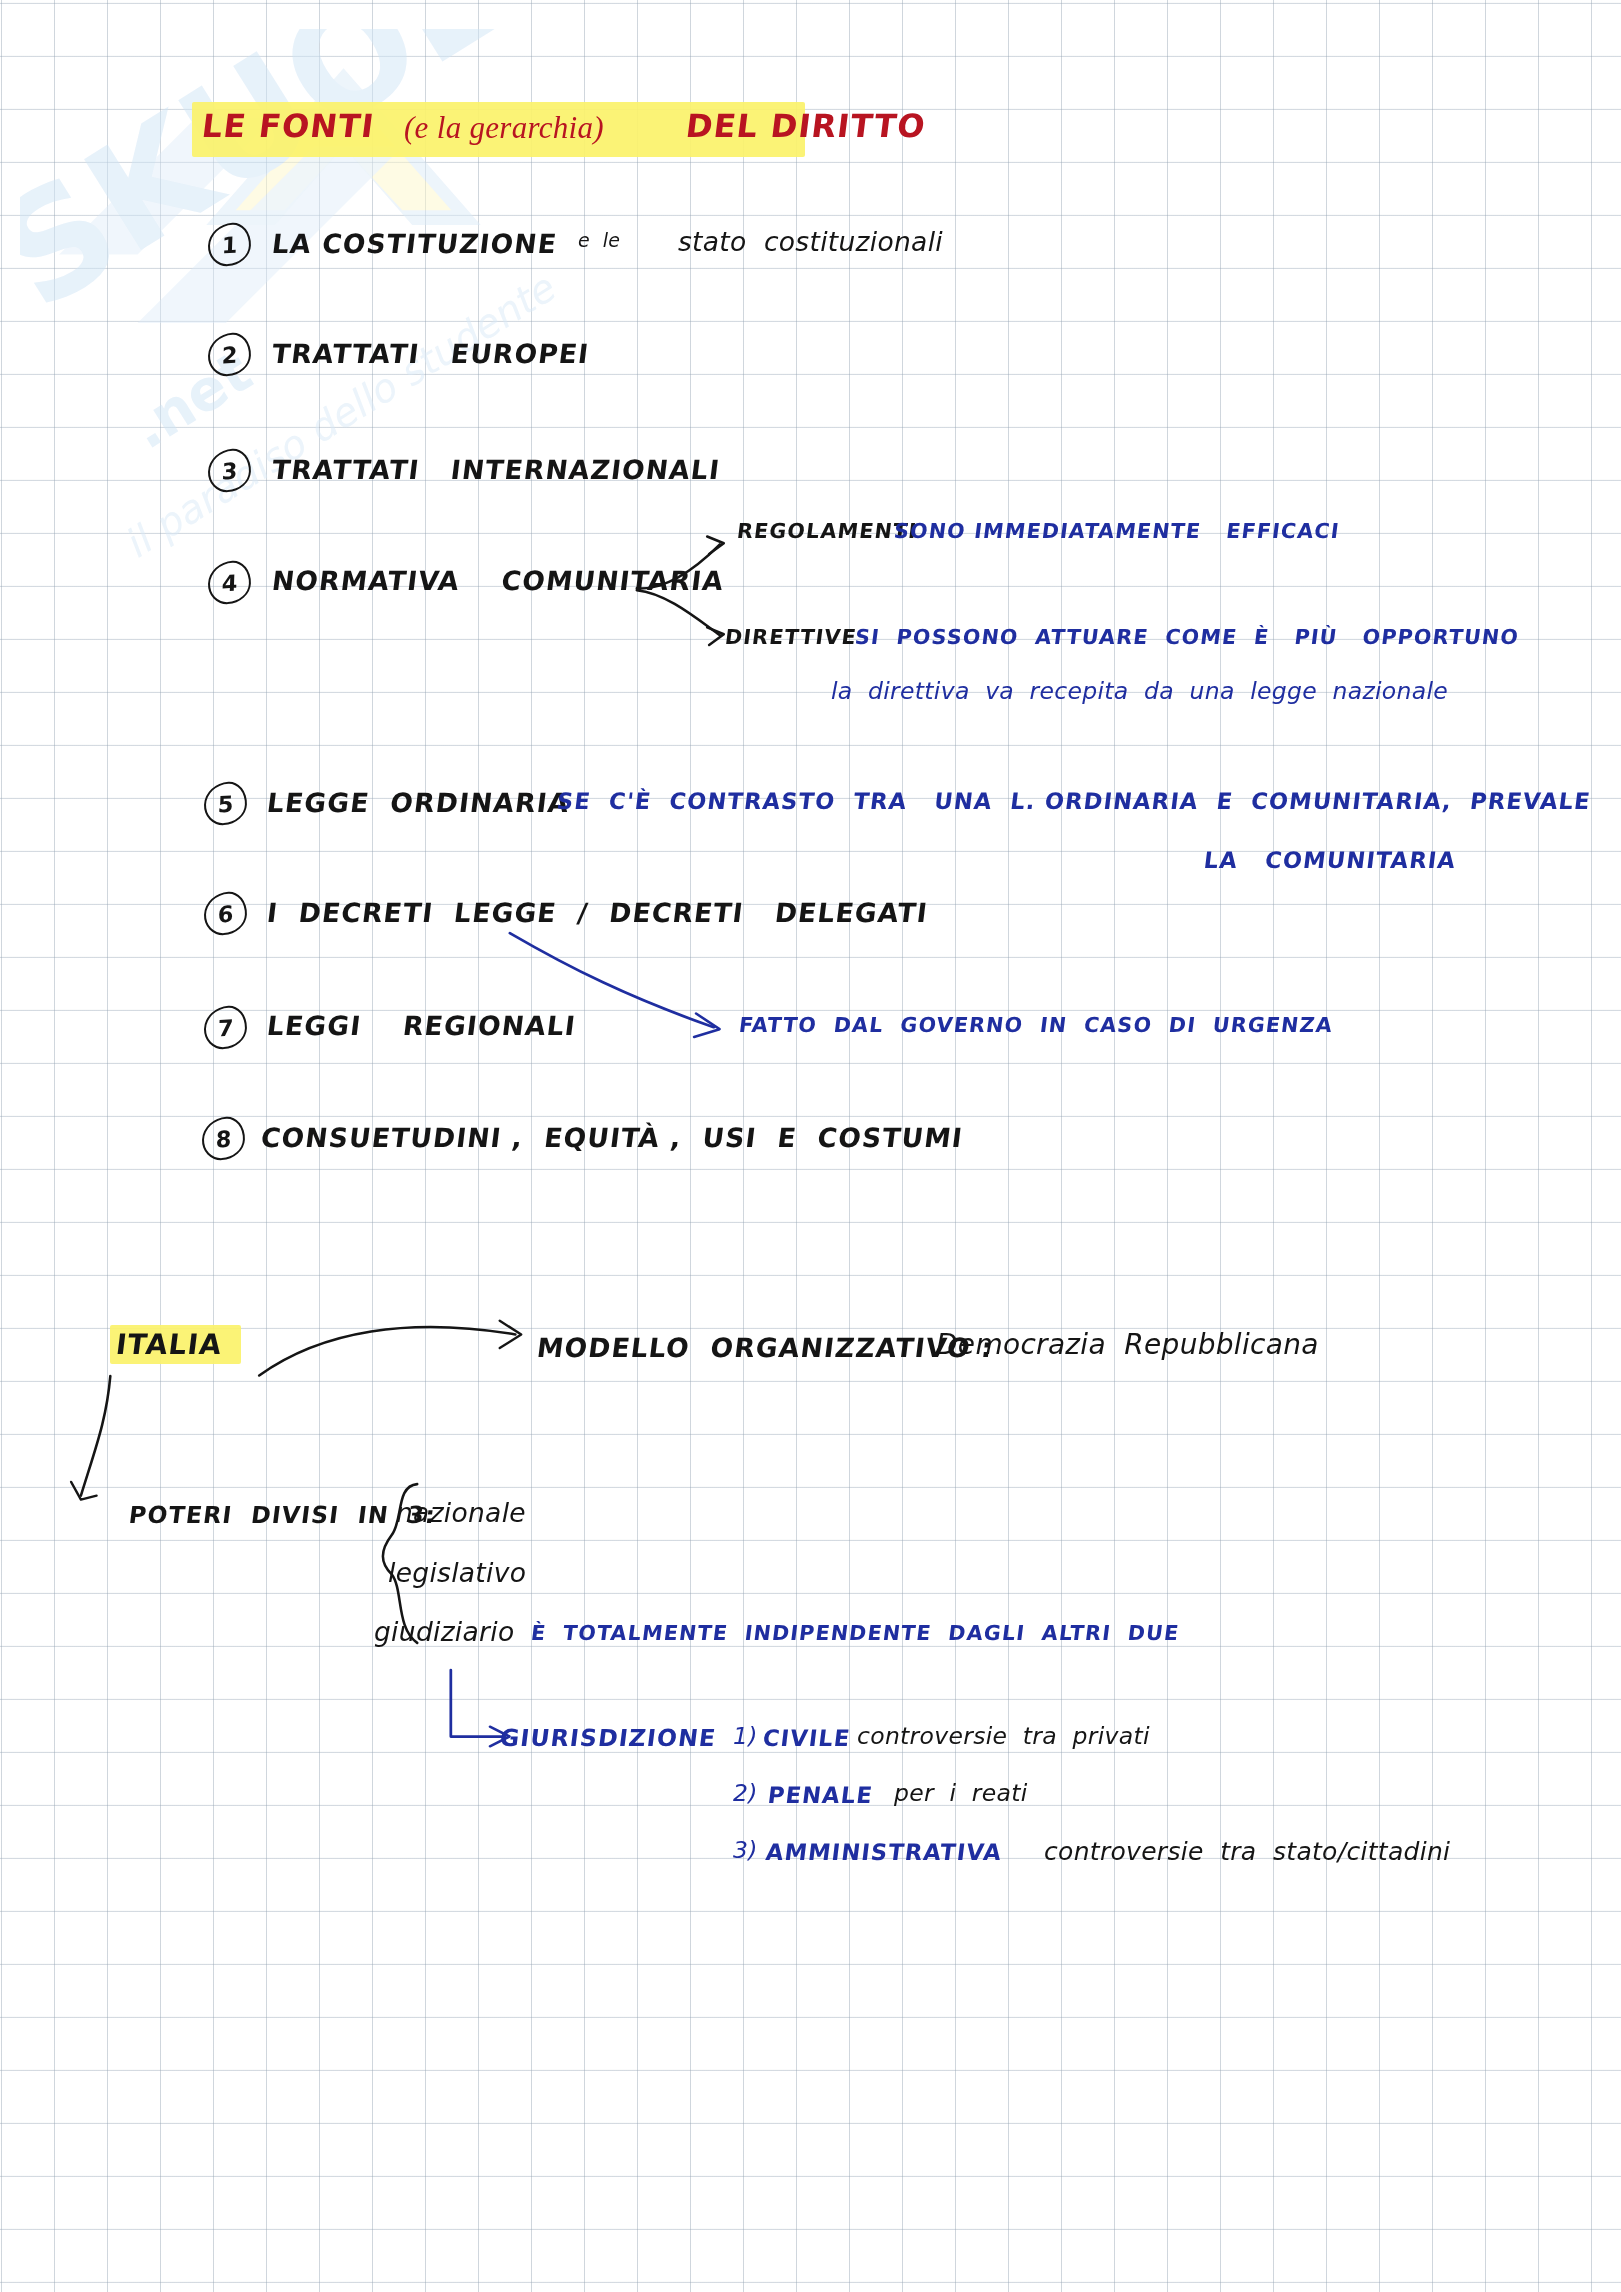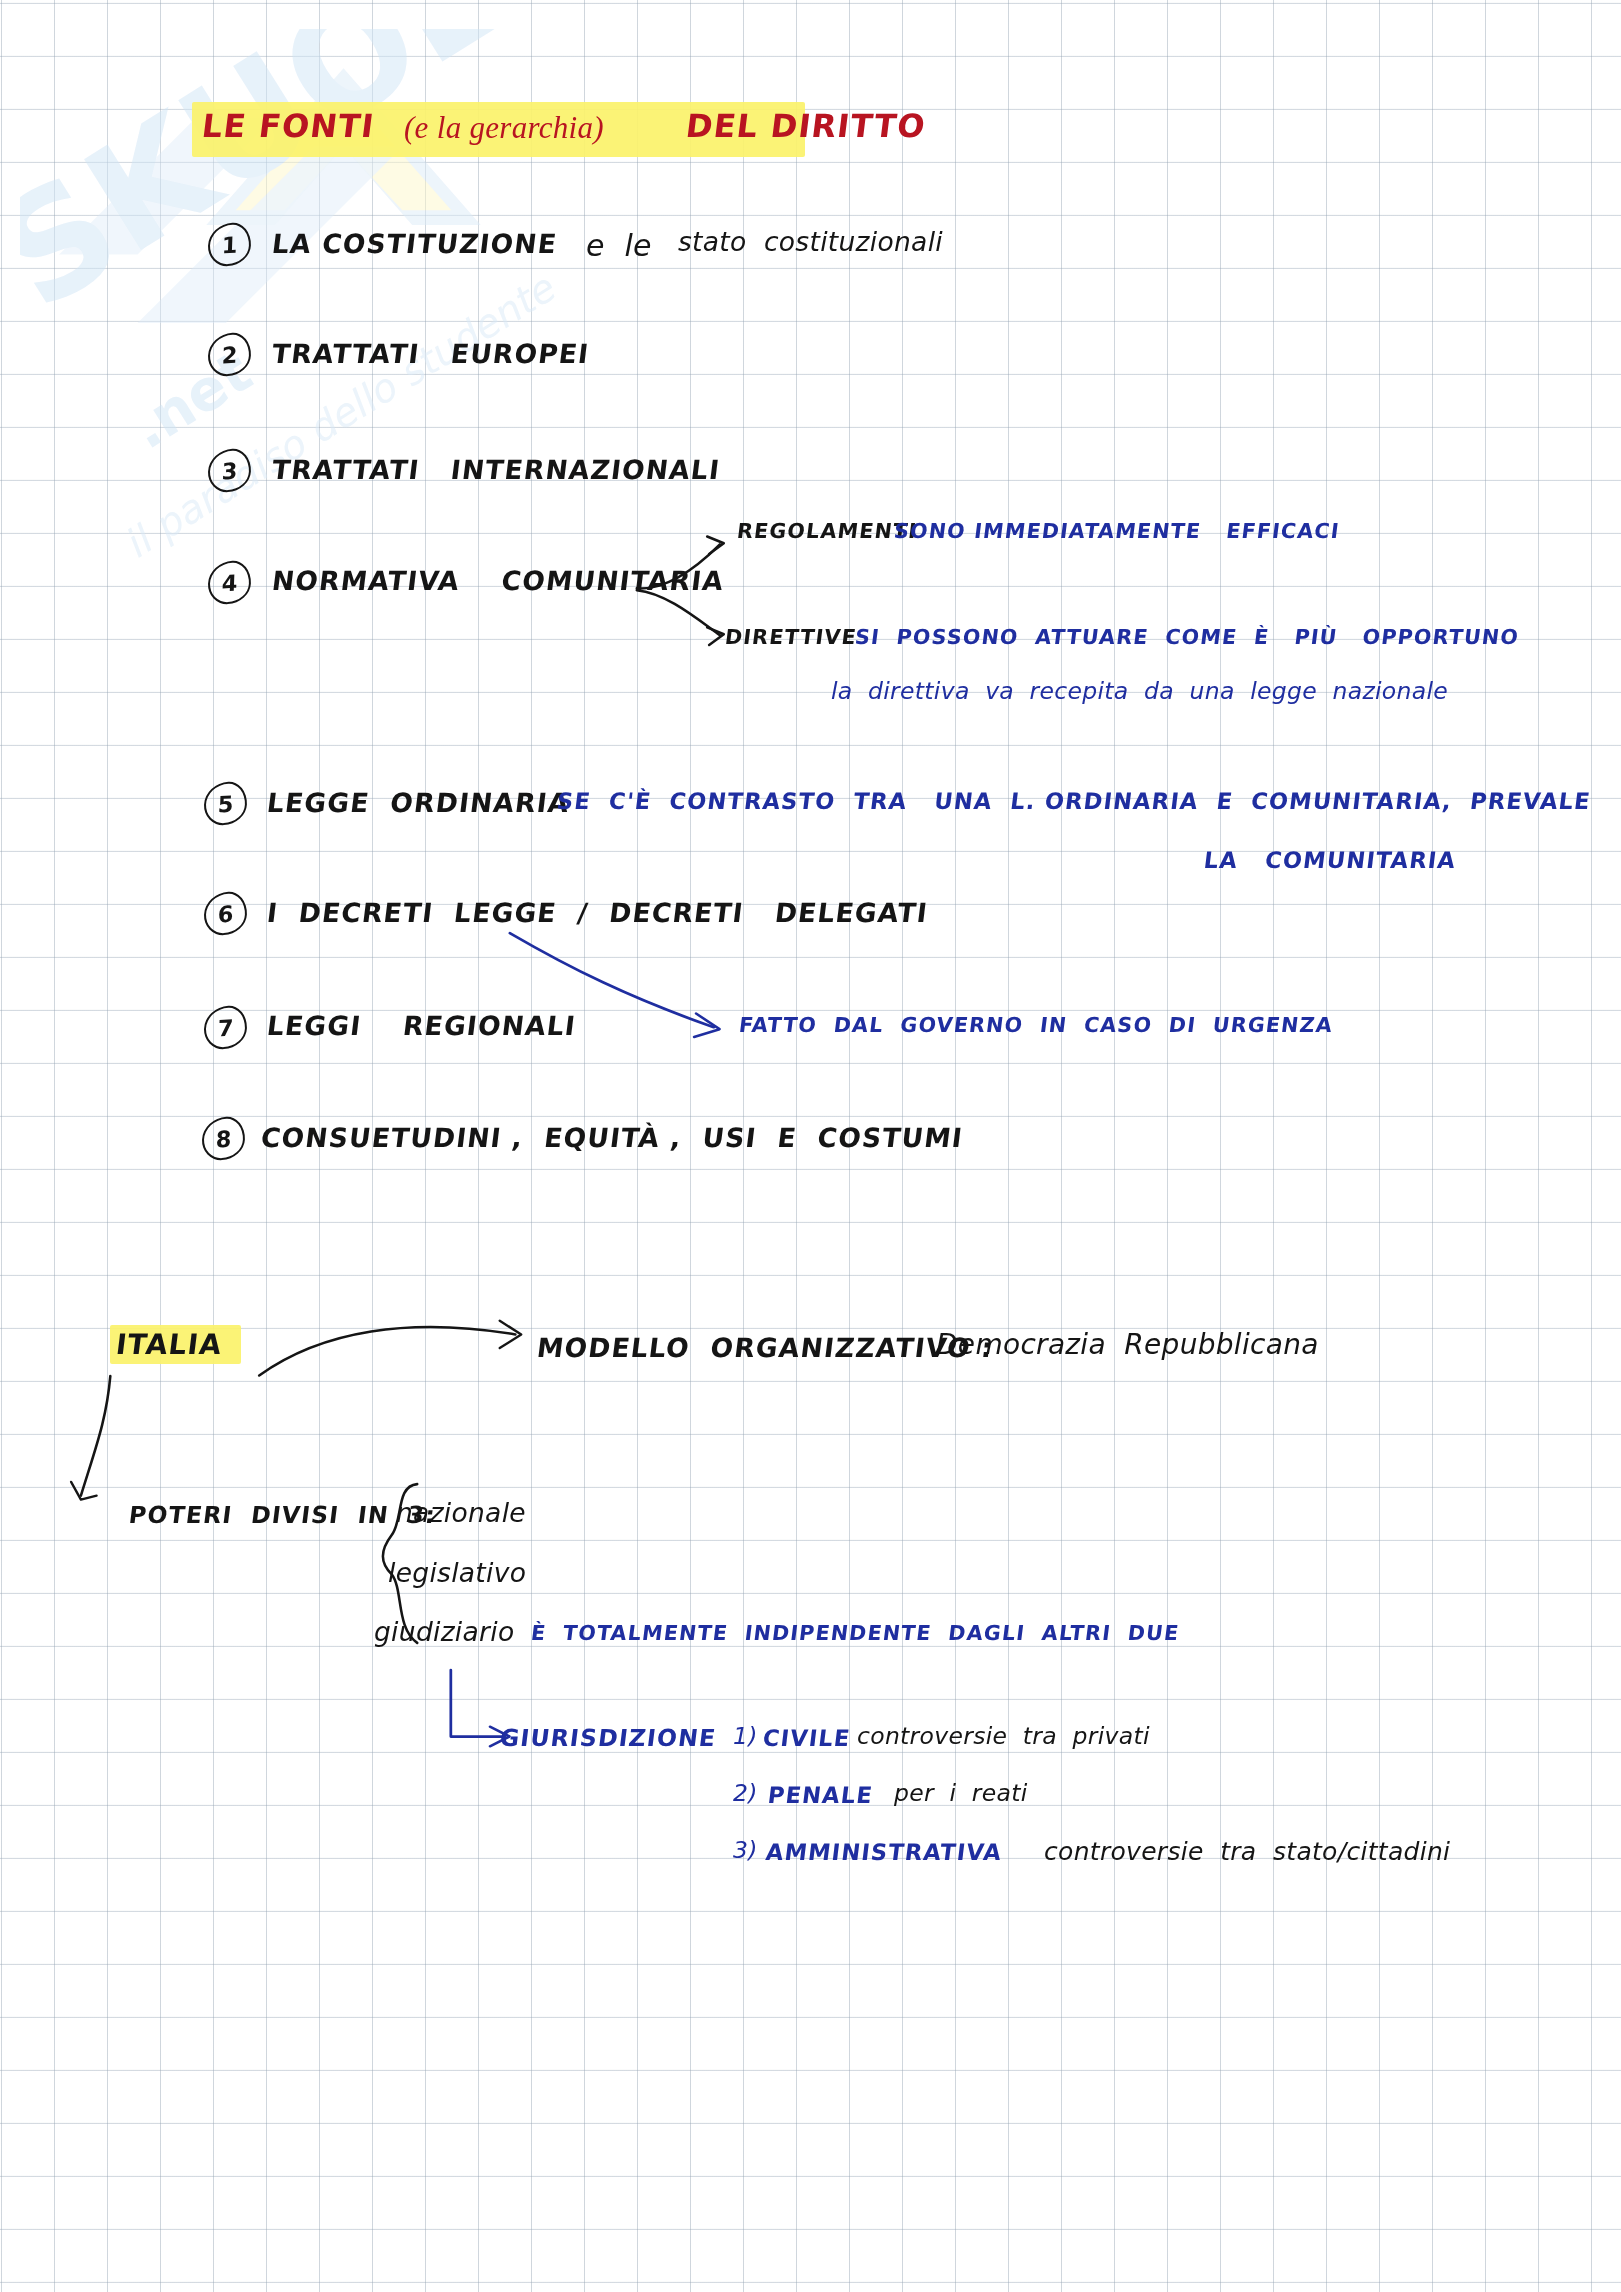--- a/index.html
+++ b/index.html
@@ -111,21 +111,21 @@
     </g>
   </svg>
 
   <div class="hl" style="left:192px; top:102px; width:613px; height:55px;"></div>
   <div class="hw caps ink-red slant" style="left:202px; top:110px; font-size:32px;">LE FONTI</div>
   <div class="hw lower ink-red" style="left:404px; top:112px; font-size:31px;font-family:Liberation Serif, serif;">(e la gerarchia)</div>
   <div class="hw caps ink-red slant" style="left:686px; top:110px; font-size:32px;">DEL DIRITTO</div>
 
   <div class="num" style="left:208px; top:223px;">1</div>
   <div class="hw caps ink-black slant" style="left:272px; top:231px; font-size:26.5px;">LA COSTITUZIONE</div>
-  <div class="hw lower ink-black" style="left:578px; top:231px; font-size:30px;margin-left:8px;">e  le</div>
+  <div class="hw lower ink-black" style="left:578px; top:231px; font-size:19px;">e  le</div>
   <div class="hw lower ink-black" style="left:678px; top:229px; font-size:26.5px;">stato  costituzionali</div>
 
   <div class="num" style="left:208px; top:333px;">2</div>
   <div class="hw caps ink-black slant" style="left:272px; top:341px; font-size:26.5px;">TRATTATI   EUROPEI</div>
 
   <div class="num" style="left:208px; top:449px;">3</div>
   <div class="hw caps ink-black slant" style="left:272px; top:457px; font-size:26.5px;">TRATTATI   INTERNAZIONALI</div>
 
   <div class="num" style="left:208px; top:561px;">4</div>
   <div class="hw caps ink-black slant" style="left:272px; top:568px; font-size:26.5px;">NORMATIVA    COMUNITARIA</div>

